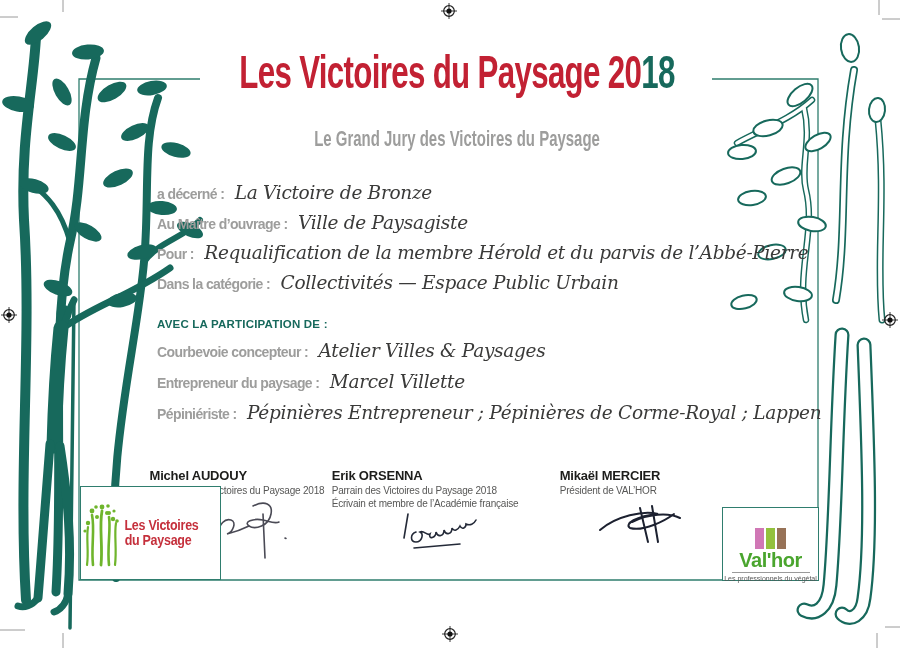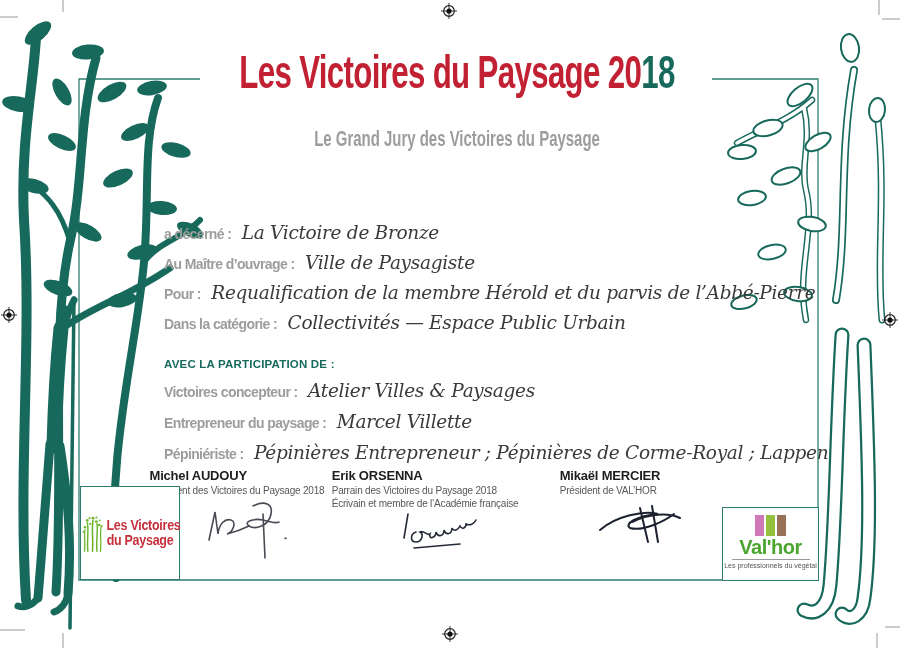--- a/index.html
+++ b/index.html
@@ -9,46 +9,46 @@
 
   
   .title{position:absolute;top:46px;left:457px;transform:translateX(-50%) scaleX(0.68);
          transform-origin:center;background:#fff;padding:0 18px;line-height:52px;
          font-weight:bold;font-size:46px;letter-spacing:-1px;white-space:nowrap;color:#c22133;}
   .title .yr{color:#17695c;}
   .subtitle{position:absolute;top:126px;left:457px;transform:translateX(-50%) scaleX(0.68);
             transform-origin:center;font-weight:bold;font-size:22px;color:#9d9d9c;white-space:nowrap;}
 
   
-  .lines{position:absolute;left:164px;top:182px;margin-top:40px;}
+  .lines{position:absolute;left:157px;top:182px;}
   .line{height:30px;white-space:nowrap;}
   .line2{height:31px;white-space:nowrap;}
   .label{font-size:14px;font-weight:bold;color:#9d9d9c;letter-spacing:-0.6px;}
   .value{font-family:"DejaVu Serif",serif;font-style:italic;font-size:18.5px;
          color:#3a3a39;letter-spacing:-0.3px;margin-left:6px;}
   .part-heading{margin-top:16px;height:22px;font-size:11.5px;font-weight:bold;
                 color:#17695c;letter-spacing:0.2px;}
 
   
   .sig-col{position:absolute;top:468px;transform:translateX(-50%);white-space:nowrap;}
   .sig-name{font-size:13px;font-weight:bold;color:#1d1d1b;letter-spacing:-0.2px;}
   .sig-title{font-size:10px;color:#575756;margin-top:2px;letter-spacing:-0.2px;}
   .sig-svg{position:absolute;}
 
   
-  .vic-box{position:absolute;left:80px;top:486px;width:100px;height:94px;box-sizing:border-box;
+  .vic-box{position:absolute;left:80px;top:486px;width:141px;height:94px;box-sizing:border-box;
            border:1.5px solid #2f7d6e;background:#fff;display:flex;align-items:center;}
   .vic-text{width:78px;text-align:center;font-weight:bold;color:#c5303c;font-size:14.5px;
             line-height:15px;letter-spacing:-0.3px;transform:scaleX(0.86);transform-origin:center;
             white-space:nowrap;margin-left:-4px;}
 
   
   .valhor-box{position:absolute;left:722px;top:507px;width:97px;height:74px;box-sizing:border-box;
               border:1.2px solid #2f7d6e;background:#fff;display:flex;flex-direction:column;
-              align-items:center;padding-top:7px;}
+              align-items:center;padding-top:20px;}
   .bars{display:flex;gap:2px;}
   .bar{width:9px;height:21px;}
   .valhor-name{font-size:20px;font-weight:bold;color:#4aa52e;line-height:23px;letter-spacing:-0.5px;}
   .valhor-line{width:78px;border-top:1px solid #9a9a9a;margin:0 0 2px;}
   .valhor-tag{font-size:7px;color:#555;white-space:nowrap;}
 </style>
 </head>
 <body>
 
 <div class="page">
@@ -173,21 +173,21 @@
       <span class="value">Requalification de la membre Hérold et du parvis de l’Abbé-Pierre</span>
     </div>
     <div class="line">
       <span class="label">Dans la catégorie :</span>
       <span class="value">Collectivités — Espace Public Urbain</span>
     </div>
 
     <div class="part-heading">AVEC LA PARTICIPATION DE :</div>
 
     <div class="line2">
-      <span class="label">Victoires concepteur :</span>
+      <span class="label">Courbevoie concepteur :</span>
       <span class="value">Atelier Villes &amp; Paysages</span>
     </div>
     <div class="line2">
       <span class="label">Entrepreneur du paysage :</span>
       <span class="value">Marcel Villette</span>
     </div>
     <div class="line2">
       <span class="label">Pépiniériste :</span>
       <span class="value">Pépinières Entrepreneur ; Pépinières de Corme-Royal ; Lappen</span>
     </div>

